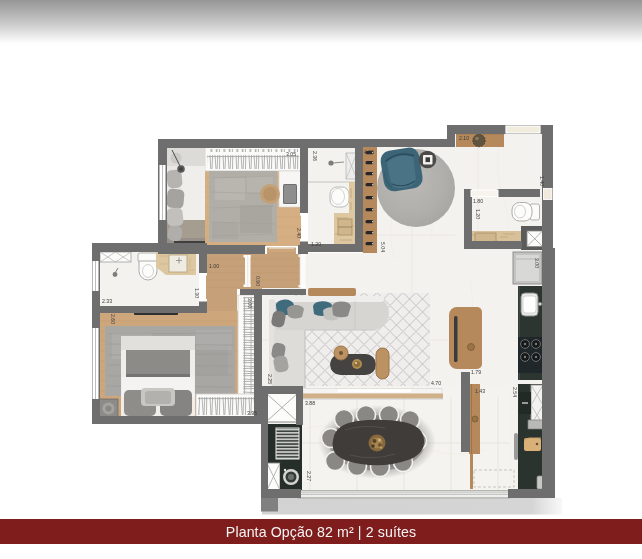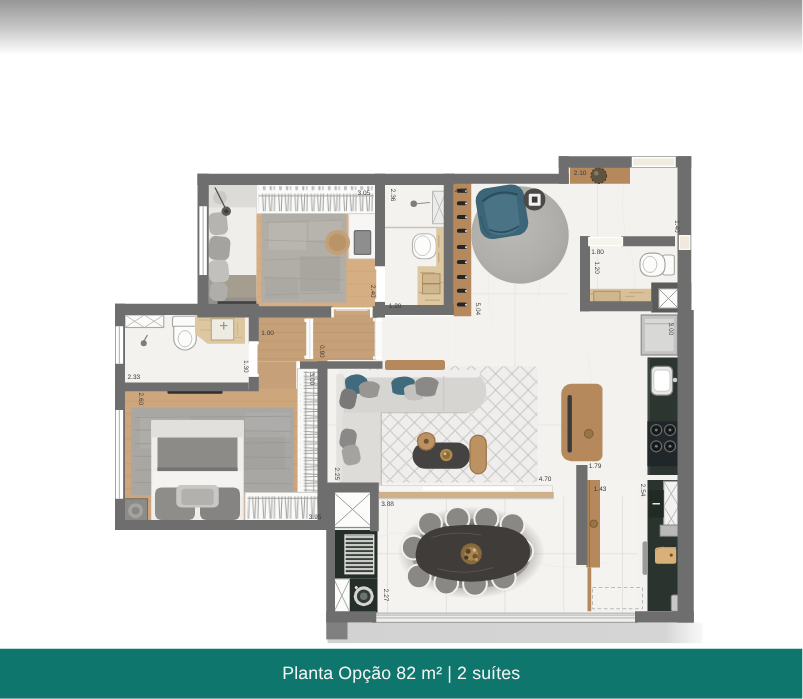--- a/index.html
+++ b/index.html
@@ -1,20 +1,20 @@
 <!DOCTYPE html>
 <html><head>
 <meta charset="utf-8">
 <style>
 html,body{margin:0;padding:0;width:642px;height:559px;overflow:hidden;
 font-family:"Liberation Sans",sans-serif;background:#ffffff;}
 #stage{position:relative;width:642px;height:559px;}
 #bggrad{position:absolute;left:0;top:0;width:642px;height:44px;
 background:linear-gradient(to bottom,#969696 0%,#c6c6c6 50%,#f2f2f2 88%,#ffffff 100%);}
-#bar{position:absolute;left:0;top:519px;width:642px;height:40px;background:#0f766e;
+#bar{position:absolute;left:0;top:519px;width:642px;height:25px;background:#7f1d1d;
 color:#f4f4f4;display:flex;align-items:center;justify-content:center;
 font-size:14.2px;letter-spacing:0.1px;}
 svg{position:absolute;left:0;top:0;}
 .dim{font-size:5.2px;fill:#3c3c3c;font-family:"Liberation Sans",sans-serif;}
 </style>
 </head>
 <body>
 <div id="stage">
 
 <div id="bggrad"></div>

